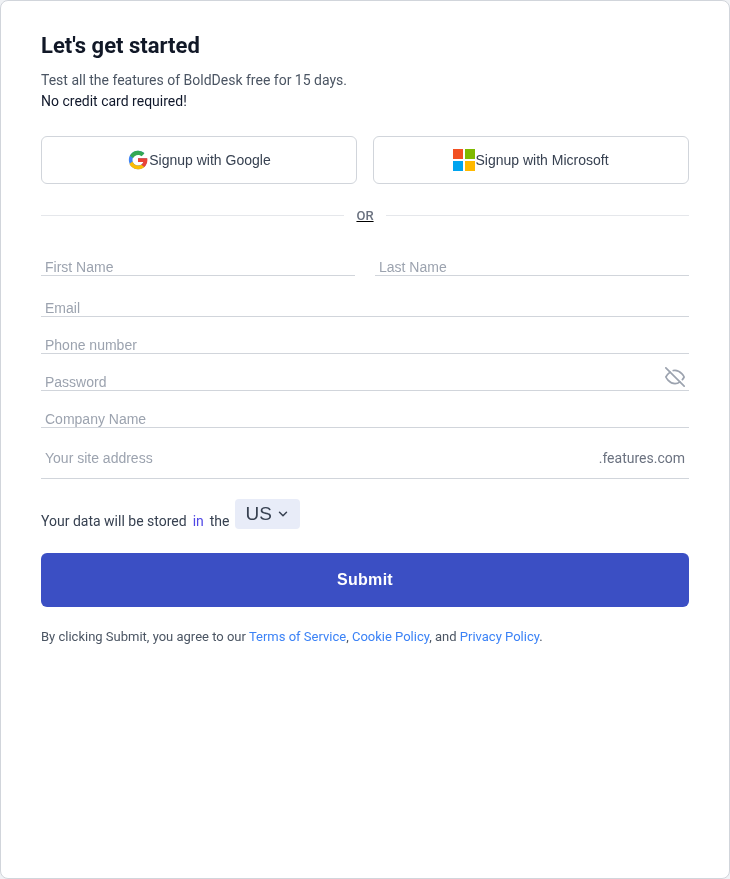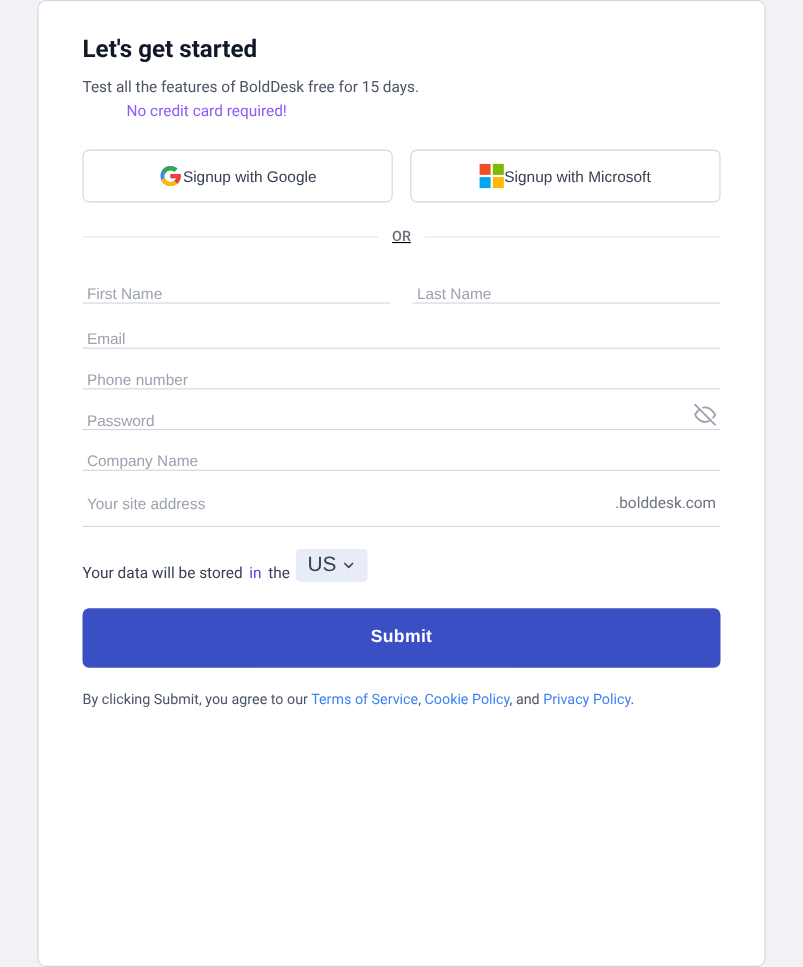--- a/index.html
+++ b/index.html
@@ -14,43 +14,42 @@
       justify-content: center;
       align-items: flex-start;
       min-height: 100vh;
       font-family: -apple-system, BlinkMacSystemFont, 'Segoe UI', Roboto, sans-serif;
     }
 
     .card {
       background: #ffffff;
       border: 1px solid #d1d5db;
       border-radius: 8px;
-      width: 662px;
+      width: 730px;
       min-height: 879px;
       padding: 32px 40px 40px 40px;
     }
 
     .page-title {
       font-size: 22px;
       font-weight: 700;
       color: #111827;
       margin-bottom: 12px;
     }
 
     .subtitle {
       font-size: 14px;
       color: #4b5563;
       line-height: 1.5;
       margin-bottom: 24px;
     }
 
     .subtitle .no-cc {
       display: block;
-      color: #8b5cf6;
-      margin-left: 40px;
+      color: #0f172a;
     }
 
     .social-buttons {
       display: flex;
       gap: 16px;
       margin-bottom: 24px;
     }
 
     .social-btn {
       flex: 1;
@@ -318,21 +317,21 @@
       </span>
     </div>
   </div>
 
   <div class="form-group full">
     <input class="form-input" type="text" placeholder="Company Name" style="">
   </div>
 
   <div class="site-address-wrapper">
     <input class="site-address-input" type="text" placeholder="Your site address" style="">
-    <span class="site-suffix">.bolddesk.com</span>
+    <span class="site-suffix">.features.com</span>
   </div>
 
   <div class="data-storage-row">
     <span>Your data will be stored </span>
     <span class="highlight">in</span>
     <span> the</span>
     <button class="region-select">
       <span>US</span>
       <svg width="14" height="14" viewBox="0 0 24 24" fill="none" stroke="#374151" stroke-width="2.5" stroke-linecap="round" stroke-linejoin="round">
         <polyline points="6 9 12 15 18 9"></polyline>

